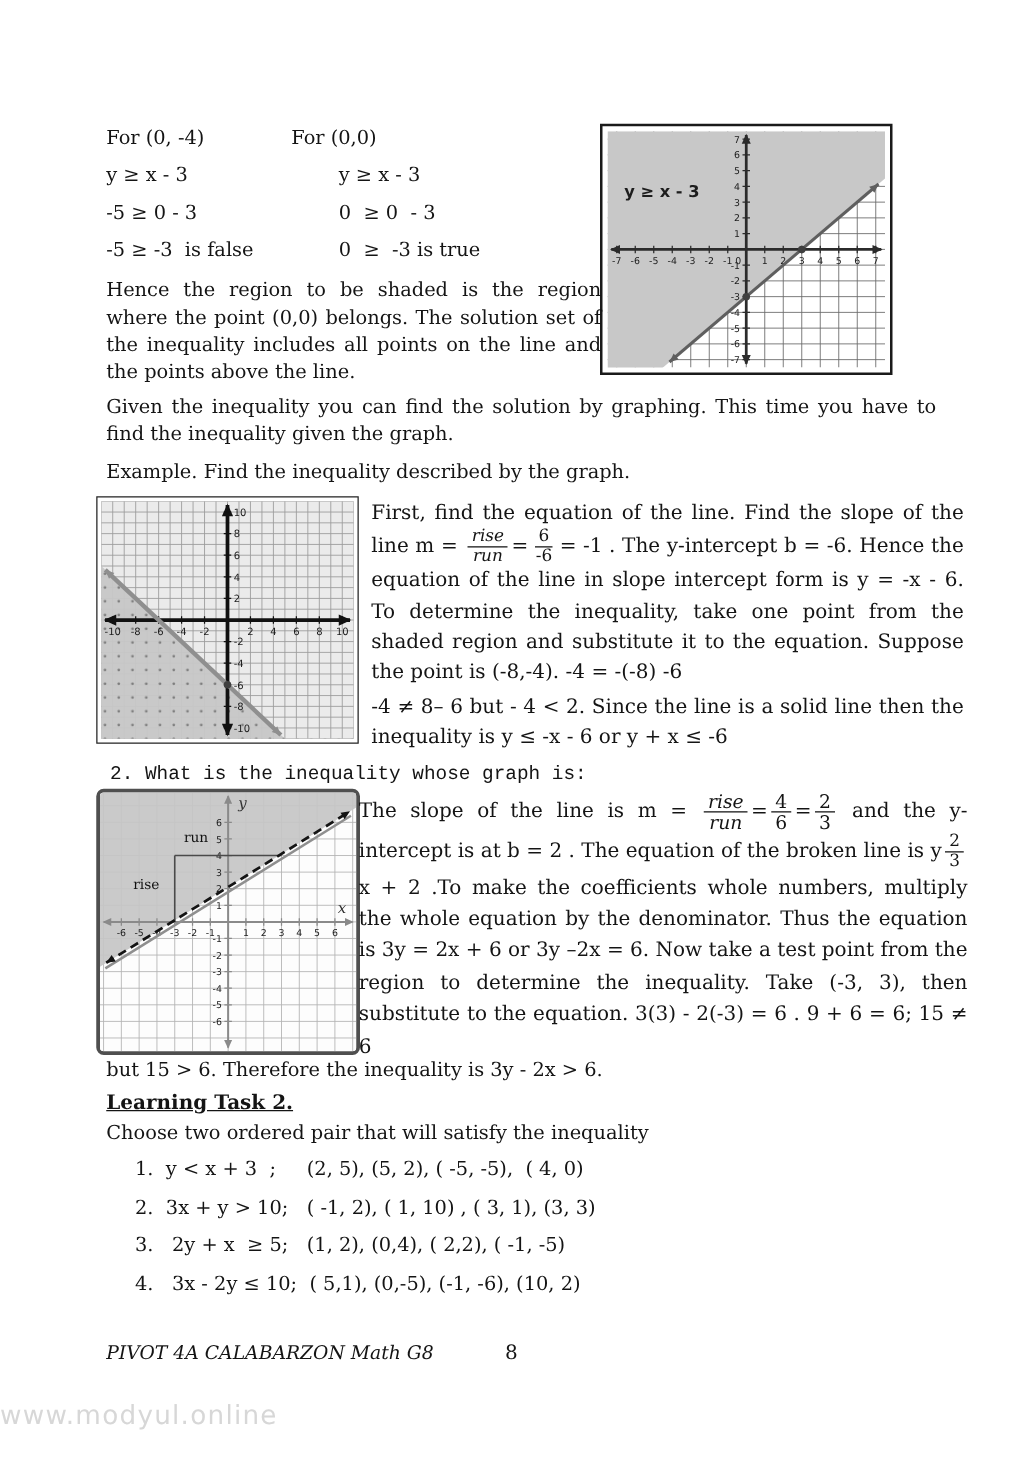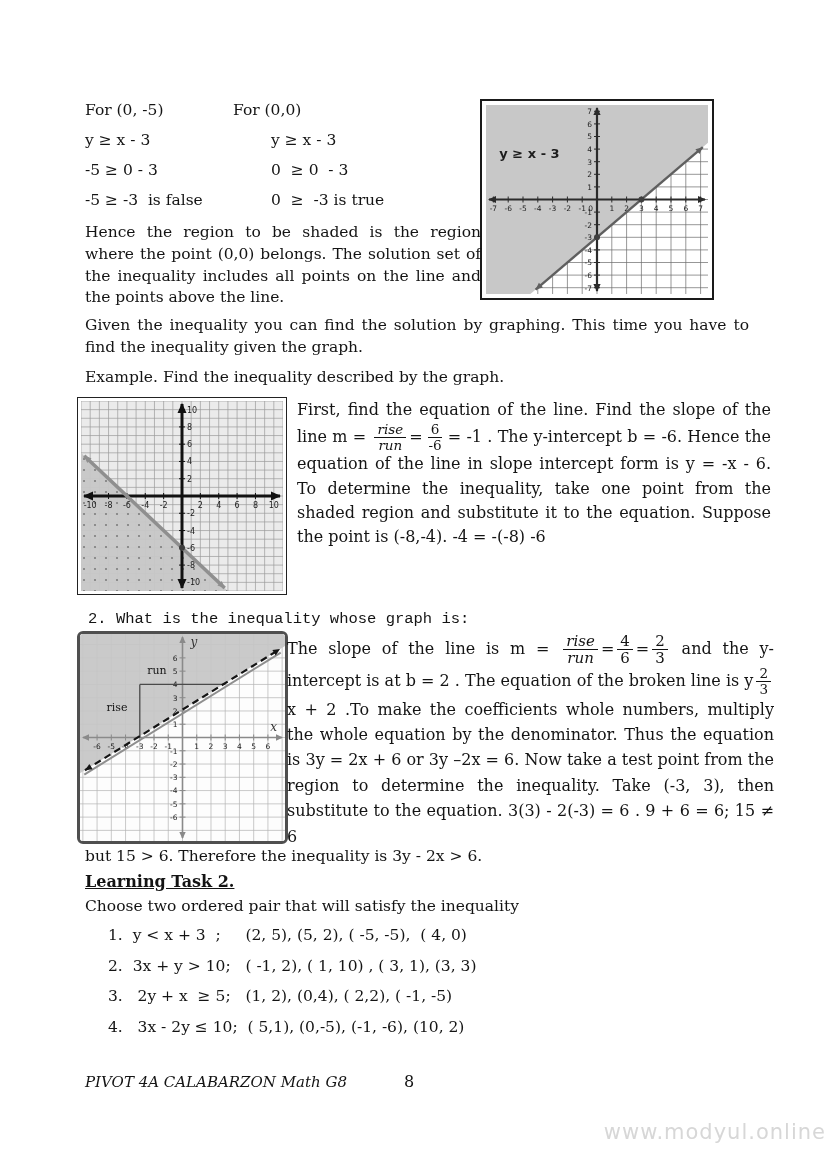--- a/index.html
+++ b/index.html
@@ -30,36 +30,36 @@
   #q2{left:88px;top:610px;font-size:15.5px;font-family:Liberation Mono, monospace;}
   #col2{left:287px;top:633px;width:487px;font-size:16px;line-height:25.4px;}
   #para-but{left:85px;top:847px;font-size:15.5px;}
   #lt-title{left:85px;top:872px;font-size:16px;font-weight:bold;text-decoration:underline;}
   #lt-intro{left:85px;top:897px;font-size:15.5px;}
   #lt-list{left:88px;top:926px;font-size:15.5px;margin-left:20px;}
   .lt-item{margin-bottom:12.6px;white-space:pre-wrap;}
 
   #footer-left{left:85px;top:1073px;font-style:italic;font-size:15px;}
   #page-num{left:404px;top:1072px;font-size:16px;}
-  #watermark{left:0;right:0;top:1120px;text-align:right;
+  #watermark{left:0;right:0;top:1120px;text-align:left;
     font-family:"DejaVu Sans",sans-serif;font-size:21px;color:#d7d7d7;letter-spacing:1px;}
 
   .fr{display:inline-flex;flex-direction:column;align-items:center;
       vertical-align:middle;line-height:1.08;font-size:13.5px;margin:0 3px;}
   .fr .n{border-bottom:1.3px solid #111;padding:0 3px;}
   .fr .d{padding:0 3px;}
   .fr.it{font-style:italic;}
   .fr.big{font-size:15px;}
 </style>
 </head>
 <body>
 
 <div class="abs" id="top-block">
   <div class="tb-row first">
-    <span class="c1">For (0, -5)</span>
+    <span class="c1">For (0, -4)</span>
     <span class="c2">For (0,0)</span>
   </div>
   <div class="tb-row">
     <span class="c1">y ≥ x - 3</span>
     <span class="c2">y ≥ x - 3</span>
   </div>
   <div class="tb-row">
     <span class="c1">-5 ≥ 0 - 3</span>
     <span class="c2">0  ≥ 0  - 3</span>
   </div>
@@ -291,20 +291,21 @@
 <div class="abs" id="col1">
   <div class="just">
     <span>First, find the equation of the line. Find the slope of the line m = </span><span class="fr it">
         <span class="n">rise</span>
         <span class="d">run</span>
       </span><span>=</span><span class="fr">
         <span class="n">6</span>
         <span class="d">-6</span>
       </span><span>= -1</span><span> .  The y-intercept b = -6. Hence the equation of the line in slope intercept form is y = -x - 6.  To determine the inequality, take one point from the shaded region and substitute it to the equation. Suppose the point is (-8,-4).  -4 = -(-8) -6</span>
   </div>
+  <div class="just p2">-4 ≠ 8– 6 but  - 4 &lt; 2. Since the line is a solid line then the inequality is  y ≤ -x - 6 or y + x ≤ -6</div>
 </div>
 
 <div class="abs" id="q2">2.  What is the inequality whose graph is:</div>
 
 <div class="abs" id="graphC">
   <svg width="205" height="207">
       <rect x="0" y="0" width="205" height="207" fill="#fdfdfd"></rect>
       <line x1="2.8472222222222245" y1="0" x2="2.8472222222222245" y2="207" stroke="#b3b3b3" stroke-width="0.7"></line>
       <line x1="17.083333333333336" y1="0" x2="17.083333333333336" y2="207" stroke="#b3b3b3" stroke-width="0.7"></line>
       <line x1="31.319444444444446" y1="0" x2="31.319444444444446" y2="207" stroke="#b3b3b3" stroke-width="0.7"></line>

